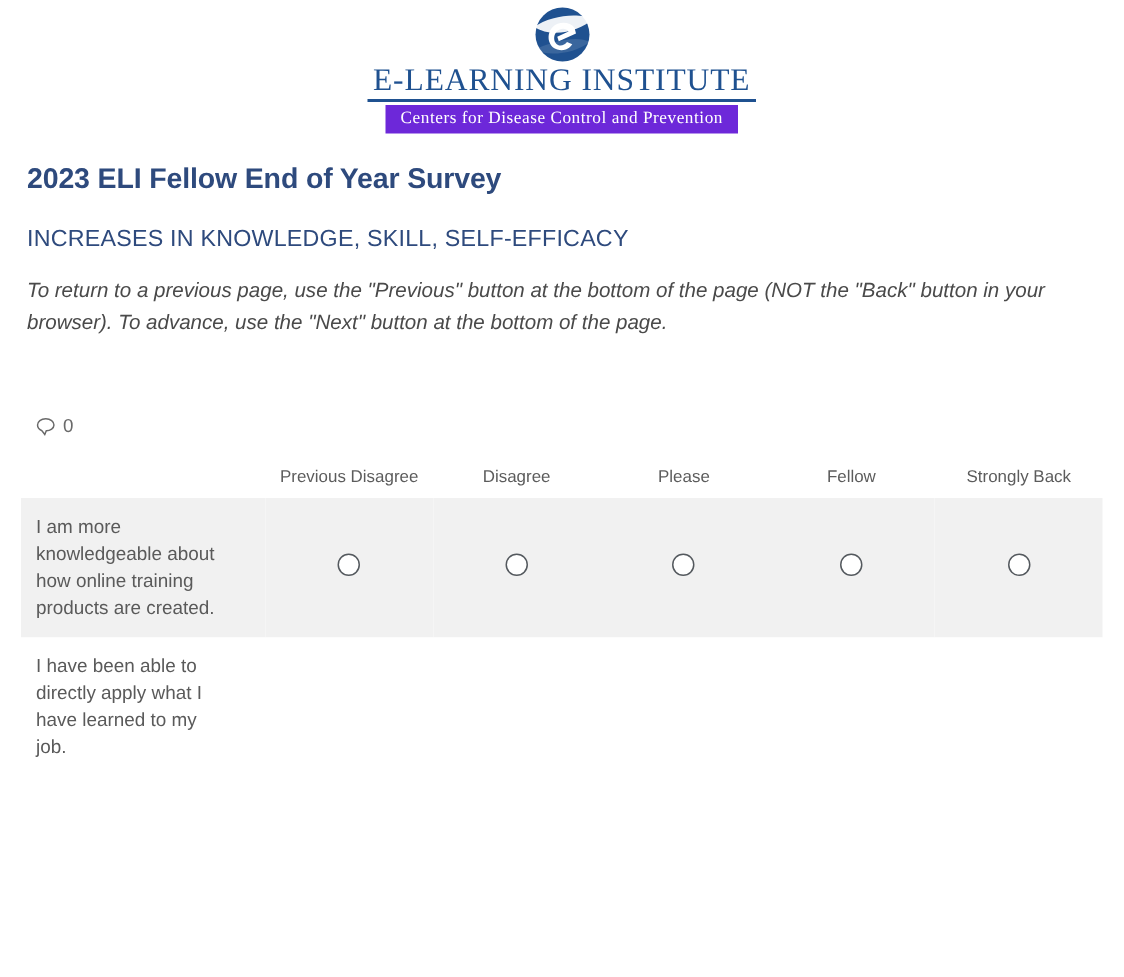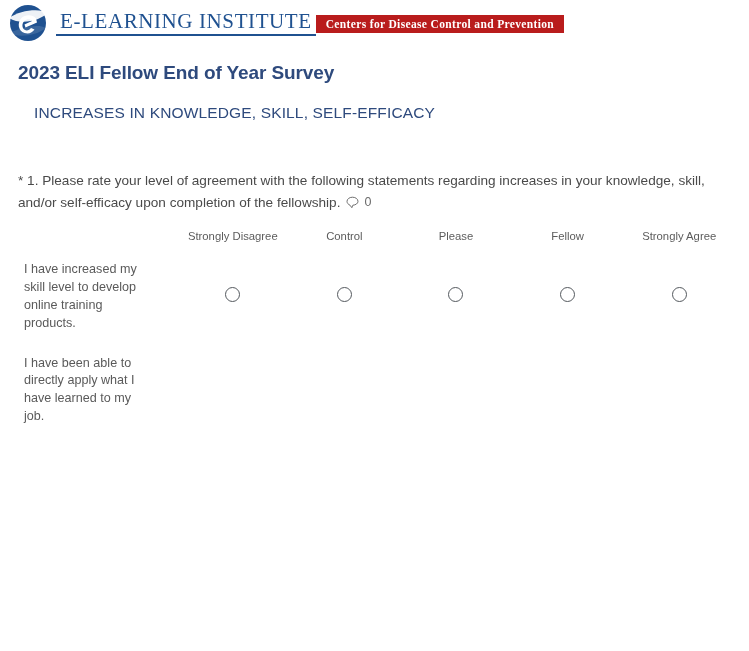--- a/index.html
+++ b/index.html
@@ -11,44 +11,44 @@
     height: 651px;
     overflow: hidden;
     font-family: "Liberation Sans", sans-serif;
   }
 
   
   .logo-wrap {
     width: 100%;
     padding-top: 4px;
     display: flex;
-    flex-direction: row;
+    flex-direction: column;
     align-items: center;
   }
   .logo-mark {
     width: 56px;
     height: 38px;
     display: block;
   }
   .logo-title {
     font-family: "Liberation Serif", serif;
     font-size: 21px;
     letter-spacing: 0.6px;
     color: #1f5190;
     font-weight: 400;
     line-height: 1;
     margin-top: 1px;
     padding: 0 4px 2px 4px;
     border-bottom: 2px solid #1f5190;
   }
   .logo-banner {
-    background: #b91c1c;
+    background: #6d28d9;
     color: #ffffff;
     font-family: "Liberation Serif", serif;
-    font-weight: bold;
+    font-weight: normal;
     font-size: 11.5px;
     letter-spacing: 0.35px;
     padding: 3px 10px 3px 10px;
     margin-top: 2px;
     line-height: 1.1;
   }
 
   
   .content {
     padding: 0 14px;
@@ -57,21 +57,21 @@
     color: #2e4a7d;
     font-size: 19px;
     font-weight: bold;
     margin: 20px 0 0 4px;
     letter-spacing: -0.1px;
   }
   .section-head {
     color: #2e4a7d;
     font-size: 15.5px;
     font-weight: 400;
-    margin: 20px 0 0 20px;
+    margin: 20px 0 0 4px;
     letter-spacing: 0.15px;
   }
   .instructions {
     color: #4a4a4a;
     font-size: 13.7px;
     font-style: italic;
     line-height: 1.58;
     margin: 14px 0 0 4px;
     max-width: 722px;
   }
@@ -155,55 +155,56 @@
   <div class="logo-title">E-LEARNING INSTITUTE</div>
   <div class="logo-banner">Centers for Disease Control and Prevention</div>
 </div>
 
 <div class="content">
 
   <h1 class="survey-title">2023 ELI Fellow End of Year Survey</h1>
 
   <h2 class="section-head">INCREASES IN KNOWLEDGE, SKILL, SELF-EFFICACY</h2>
 
+  <p class="instructions">To return to a previous page, use the "Previous" button at the bottom of the page (NOT the "Back" button in your browser). To advance, use the "Next" button at the bottom of the page.</p>
 
   <p class="question">
-    <span>* 1. Please rate your level of agreement with the following statements regarding increases in your knowledge, skill, and/or self-efficacy upon completion of the fellowship.</span><span class="comment-chip">
+    <span class="comment-chip">
       <span>
         <svg width="13" height="13" viewBox="0 0 14 14" xmlns="http://www.w3.org/2000/svg">
           <path d="M7 1.3 C3.6 1.3 1.1 3.3 1.1 5.8 C1.1 7.6 2.4 9.1 4.3 9.9 L6.3 12.6 L7.4 9.9
                    C10.3 9.8 12.9 8.1 12.9 5.8 C12.9 3.3 10.4 1.3 7 1.3 Z" fill="none" stroke="#6a6a6a" stroke-width="1.05"></path>
         </svg>
       </span>
       <span class="comment-count">0</span>
     </span>
   </p>
 
   <table class="matrix">
     <thead>
       <tr>
         <th class="stmt-col"></th>
-        <th>Strongly Disagree</th>
-        <th>Control</th>
+        <th>Previous Disagree</th>
+        <th>Disagree</th>
         <th>Please</th>
         <th>Fellow</th>
-        <th>Strongly Agree</th>
+        <th>Strongly Back</th>
       </tr>
     </thead>
     <tbody>
 
-
-      <tr class="even">
-        <td class="stmt">I have increased my skill level to develop online training products.</td>
+      <tr class="odd">
+        <td class="stmt">I am more knowledgeable about how online training products are created.</td>
         <td class="opt"><span class="radio"></span></td>
         <td class="opt"><span class="radio"></span></td>
         <td class="opt"><span class="radio"></span></td>
         <td class="opt"><span class="radio"></span></td>
         <td class="opt"><span class="radio"></span></td>
       </tr>
+
 
 
       <tr class="even">
         <td class="stmt">I have been able to directly apply what I have learned to my job.</td>
         <td class="opt"></td>
         <td class="opt"></td>
         <td class="opt"></td>
         <td class="opt"></td>
         <td class="opt"></td>
       </tr>

